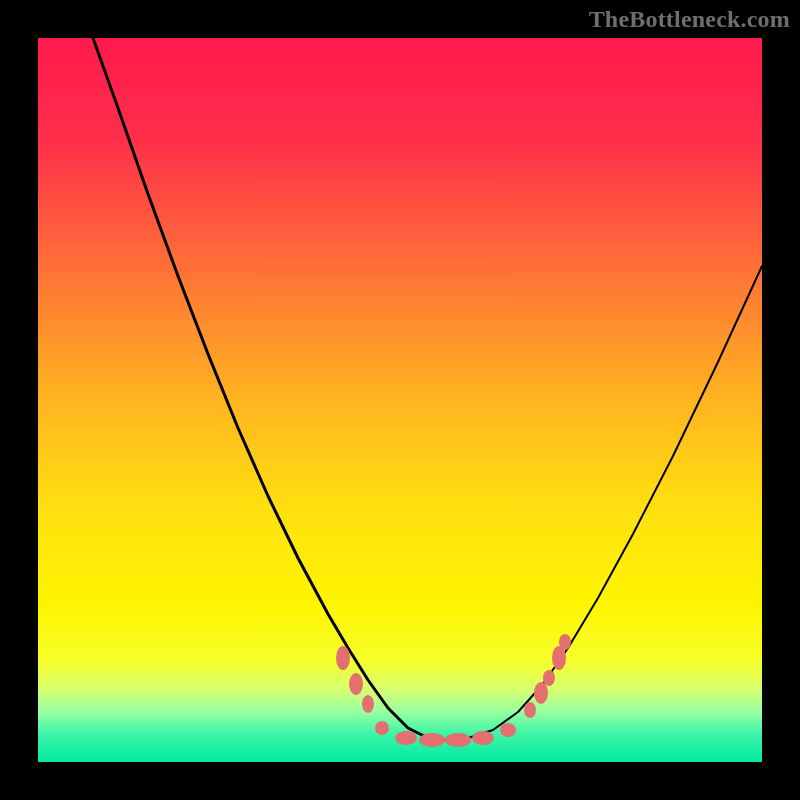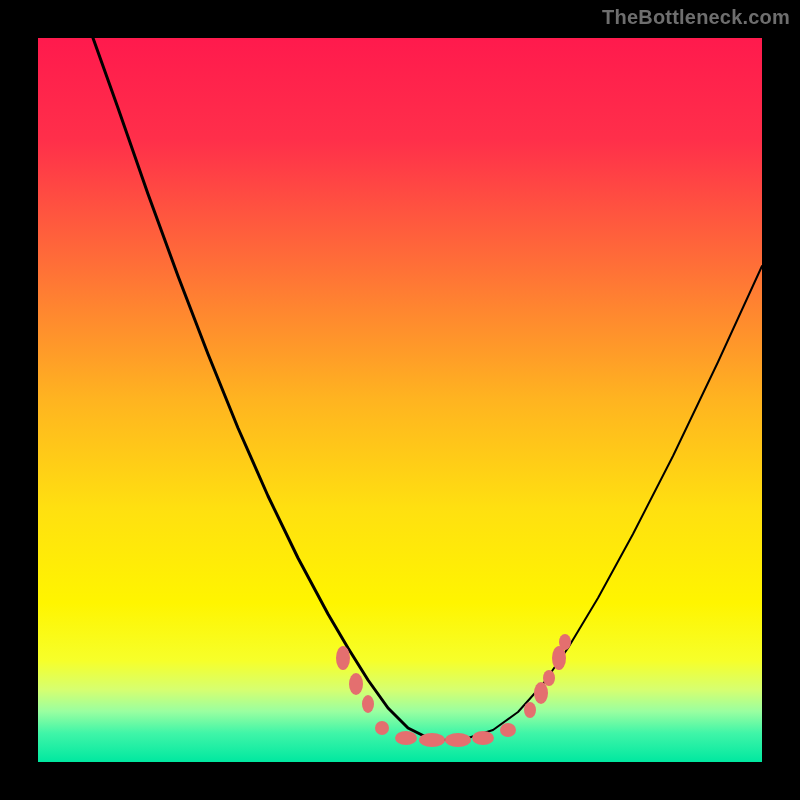--- a/index.html
+++ b/index.html
@@ -30,22 +30,22 @@
     position: absolute;
     left: 0;
     top: 0;
     width: 100%;
     height: 100%;
   }
   .watermark {
     position: absolute;
     top: 6px;
     right: 10px;
-    font-family: Liberation Sans, sans-serif;
-    font-size: 20px;
+    font-family: Liberation Serif, serif;
+    font-size: 24px;
     font-weight: 600;
     color: #6e6e6e;
     letter-spacing: 0.2px;
   }
   svg.curve {
     position: absolute;
     left: 0;
     top: 0;
     width: 100%;
     height: 100%;

